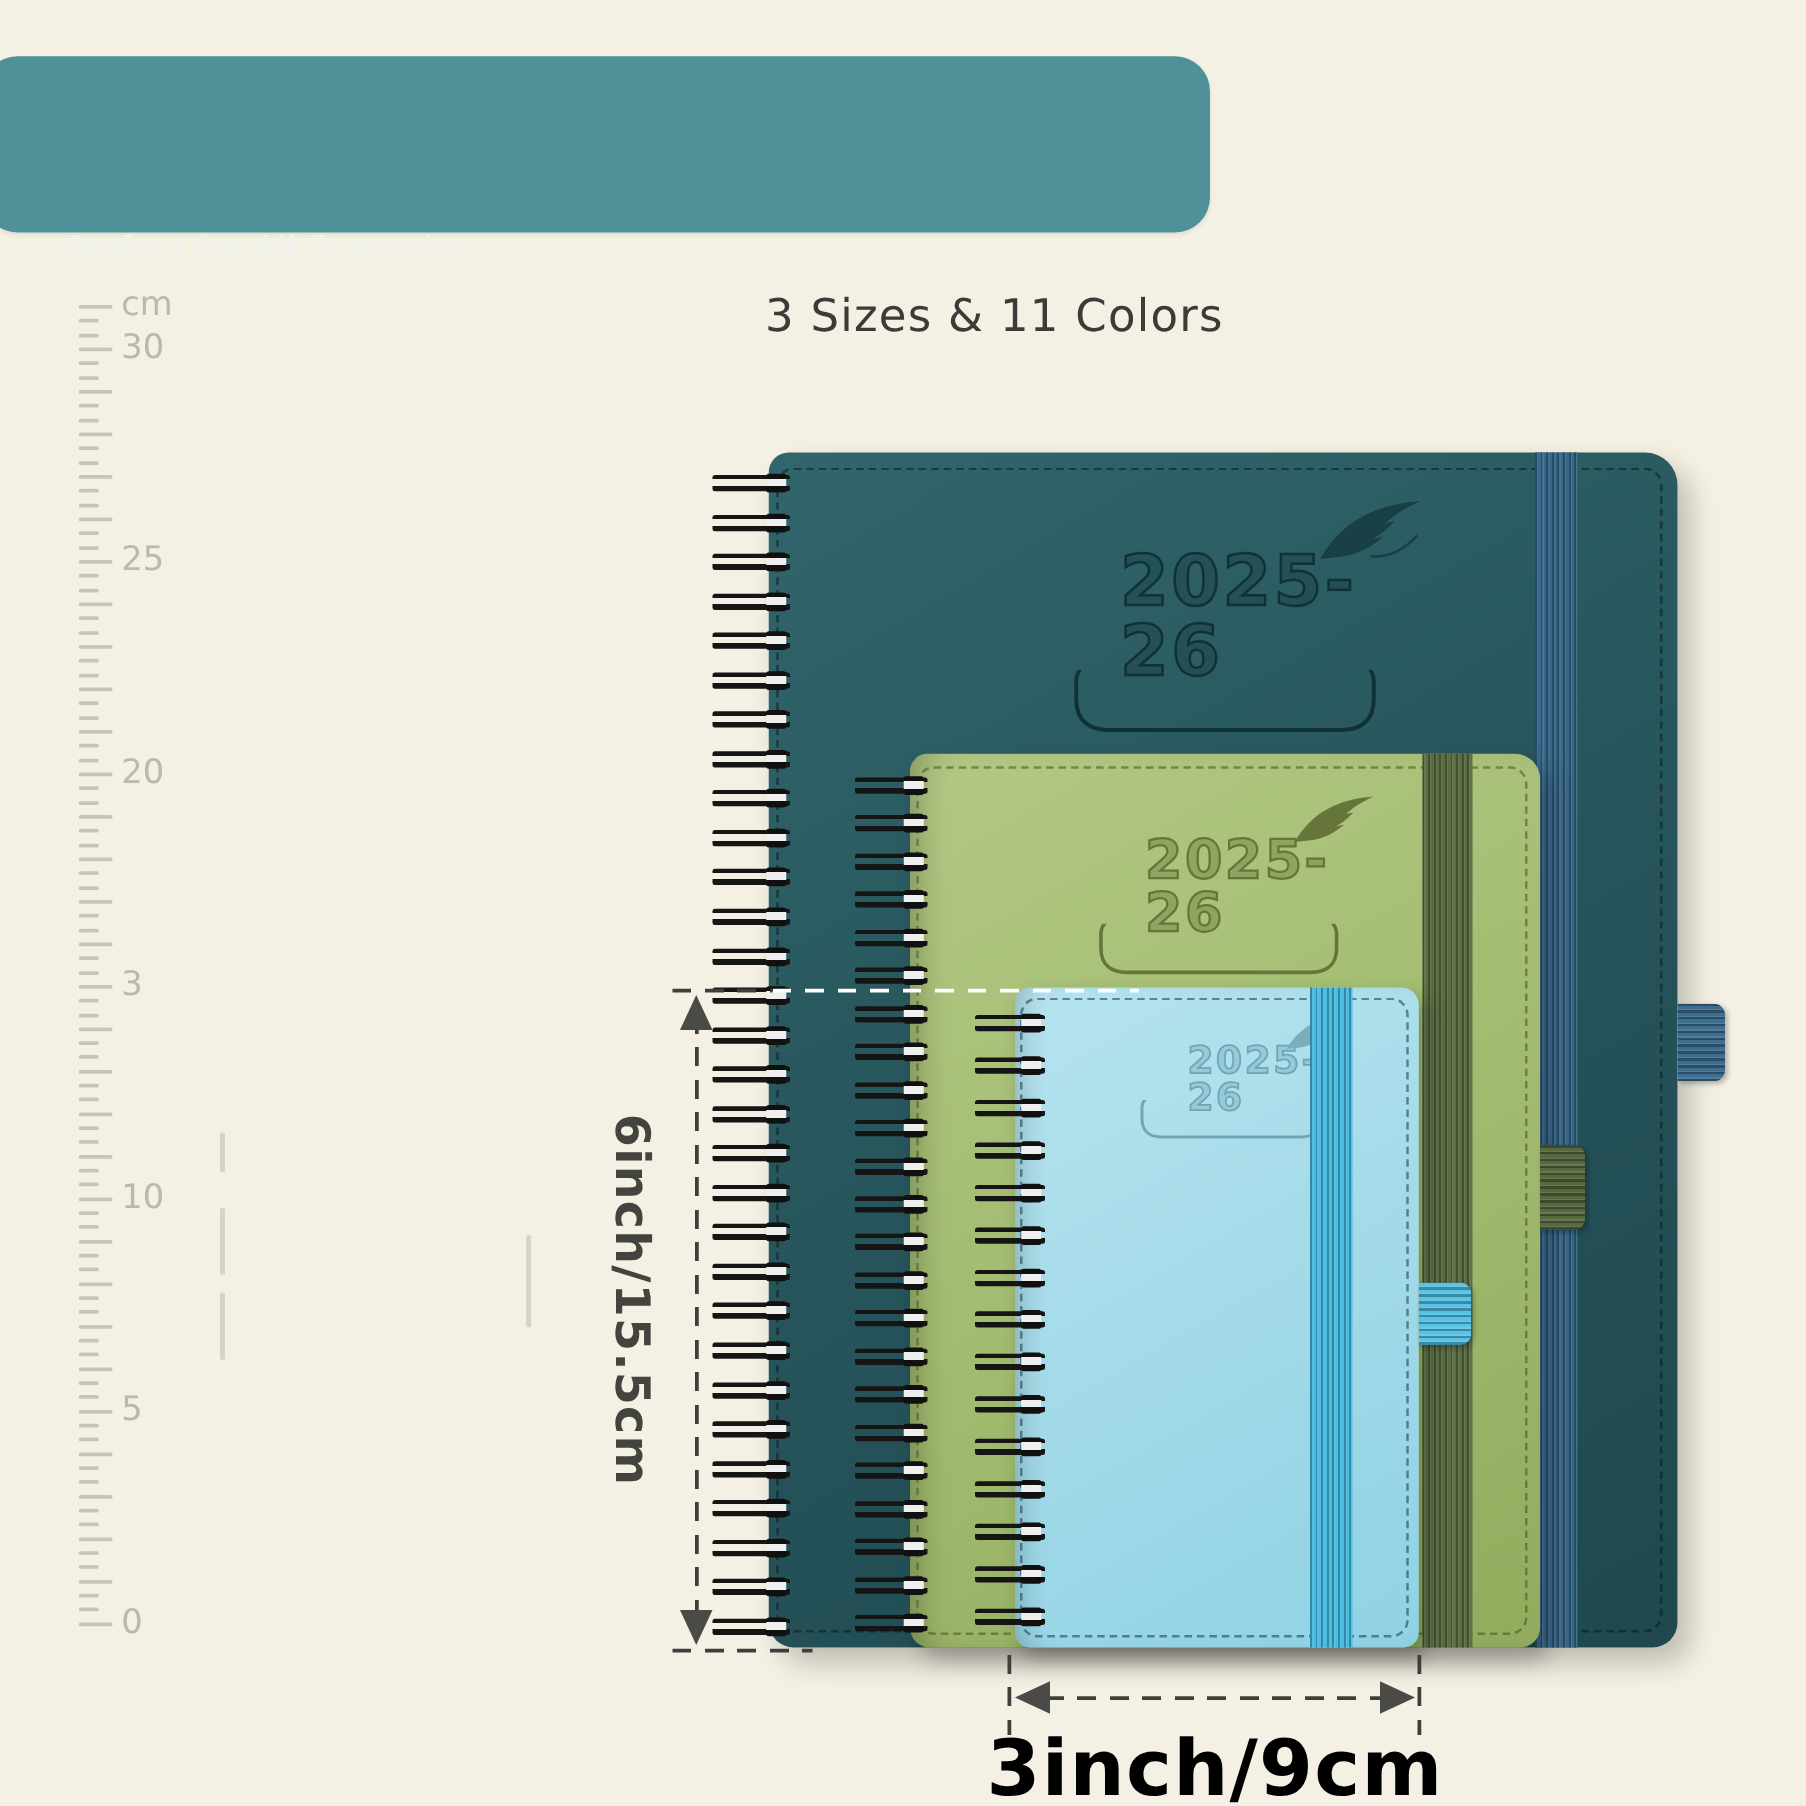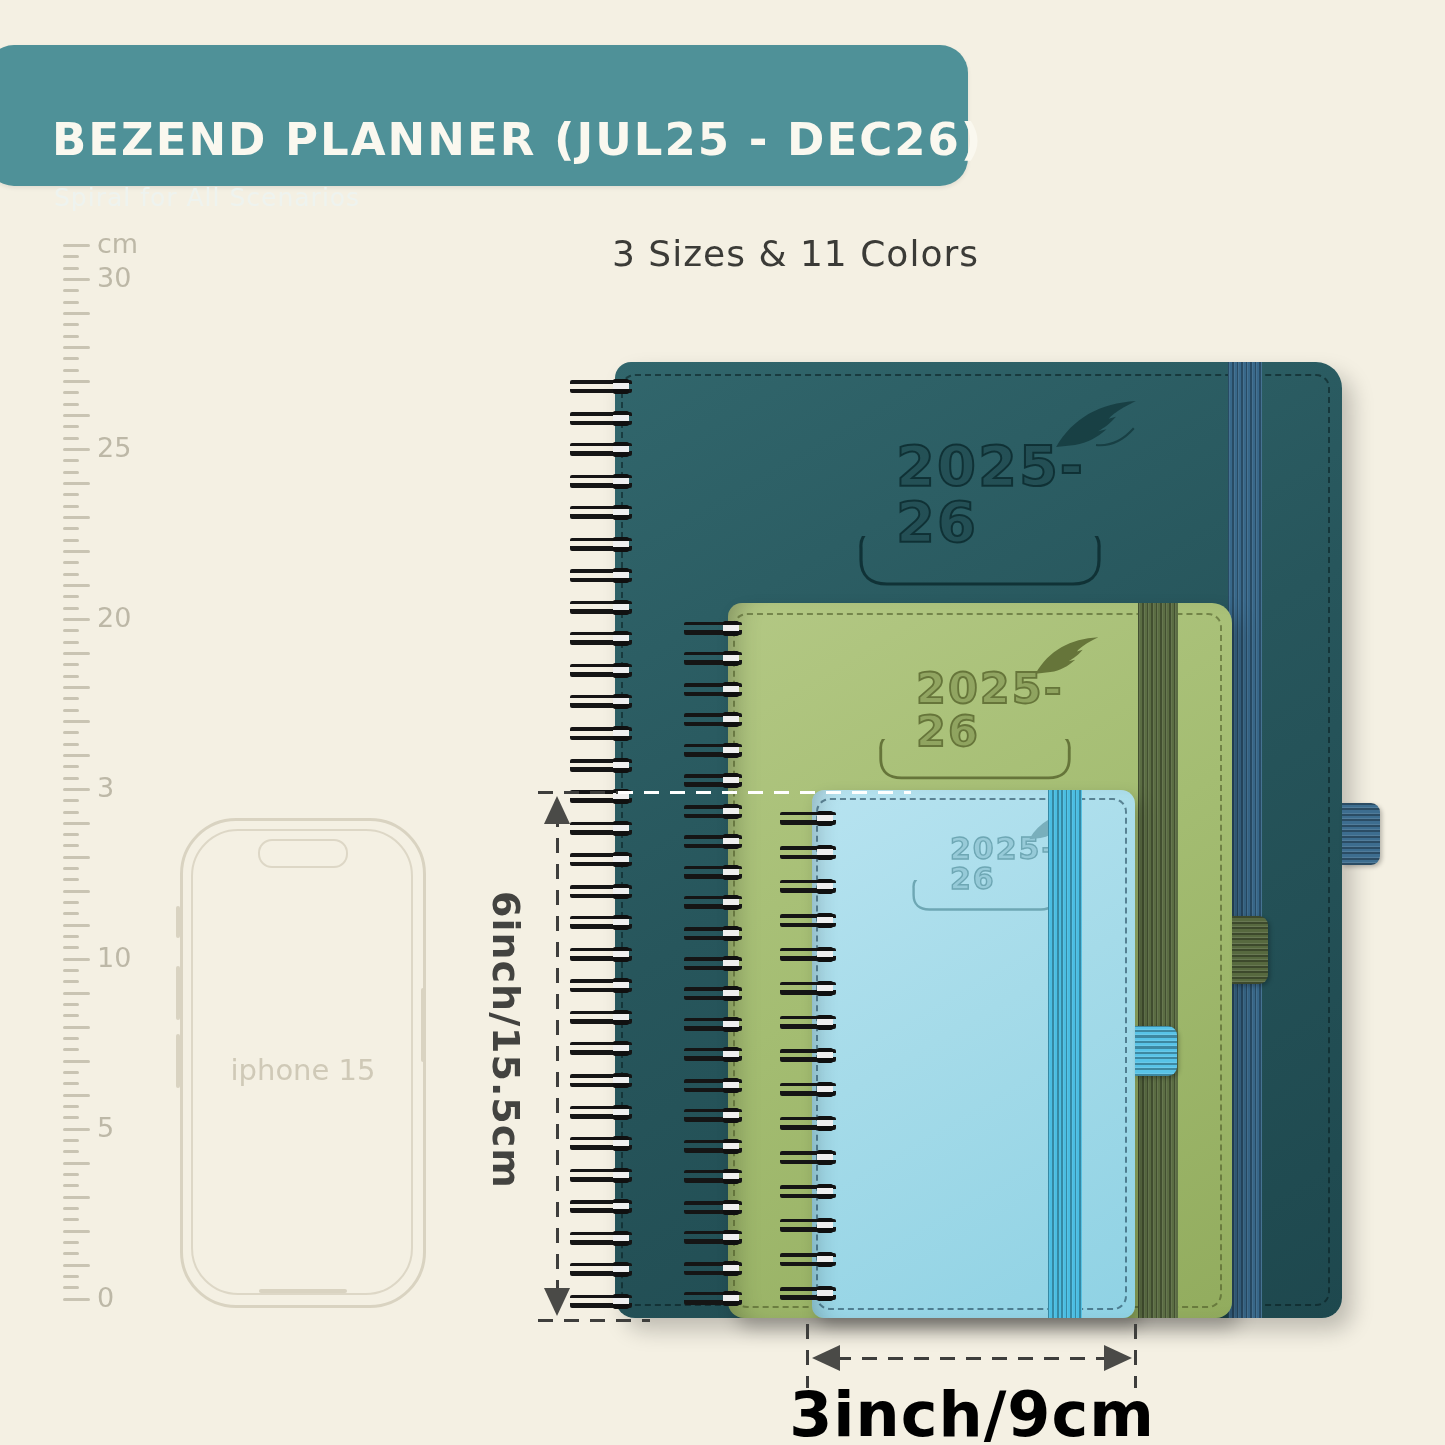--- a/index.html
+++ b/index.html
@@ -71,22 +71,21 @@
                transform:translate(-50%,-50%) rotate(90deg);}
   .dim-h-label{font-size:62px;font-weight:700;color:#000000;letter-spacing:1px;white-space:nowrap;
                transform:translateX(-50%);}
 </style>
 </head>
 <body>
 
 <div id="canvas">
 
   <div class="abs banner">
-    <div class="abs banner-title">BEZEND PLANNER (JUL25 - DEC26)</div>
-    <div class="abs banner-sub">Spiral for All Scenarios</div>
+    <div class="abs banner-sub">Perfect for All Scenarios</div>
   </div>
 
   <div class="abs info1">3 Sizes &amp; 11 Colors</div>
 
   <div class="abs ruler">
       <div class="tick long" style="top: 0px;"></div>
       <div class="tick short" style="top: 11.33px;"></div>
       <div class="tick short" style="top: 22.66px;"></div>
       <div class="tick long" style="top: 33.99px;"></div>
       <div class="tick short" style="top: 45.32px;"></div>
@@ -182,26 +181,20 @@
       <div class="rlabel" style="top: -16px;">cm</div>
       <div class="rlabel" style="top: 18px;">30</div>
       <div class="rlabel" style="top: 188px;">25</div>
       <div class="rlabel" style="top: 358px;">20</div>
       <div class="rlabel" style="top: 528px;">3</div>
       <div class="rlabel" style="top: 698px;">10</div>
       <div class="rlabel" style="top: 868px;">5</div>
       <div class="rlabel" style="top: 1038px;">0</div>
     </div>
 
-  <div class="abs phone">
-    <div class="phone-screen"></div>
-    <div class="phone-island"></div>
-    <div class="phone-label">iphone 15</div>
-    <div class="phone-home"></div>
-  </div>
   <div class="abs side-btn" style="left:176px;top:906px;height:32px;"></div>
   <div class="abs side-btn" style="left:176px;top:966px;height:54px;"></div>
   <div class="abs side-btn" style="left:176px;top:1034px;height:54px;"></div>
   <div class="abs side-btn" style="left:421px;top:988px;height:74px;"></div>
 
   <div class="abs cover" style="left:615px;top:362px;width:727px;height:956px;border-radius:16px 26px 20px 20px;
               background:linear-gradient(150deg,#31666c 0%,#27565c 45%,#1e484e 100%);
               box-shadow:10px 12px 22px rgba(0,0,0,.22);">
     <div class="stitch" style="left:6px;top:12px;right:12px;bottom:12px;border-color:rgba(8,28,30,.55);"></div>
 

